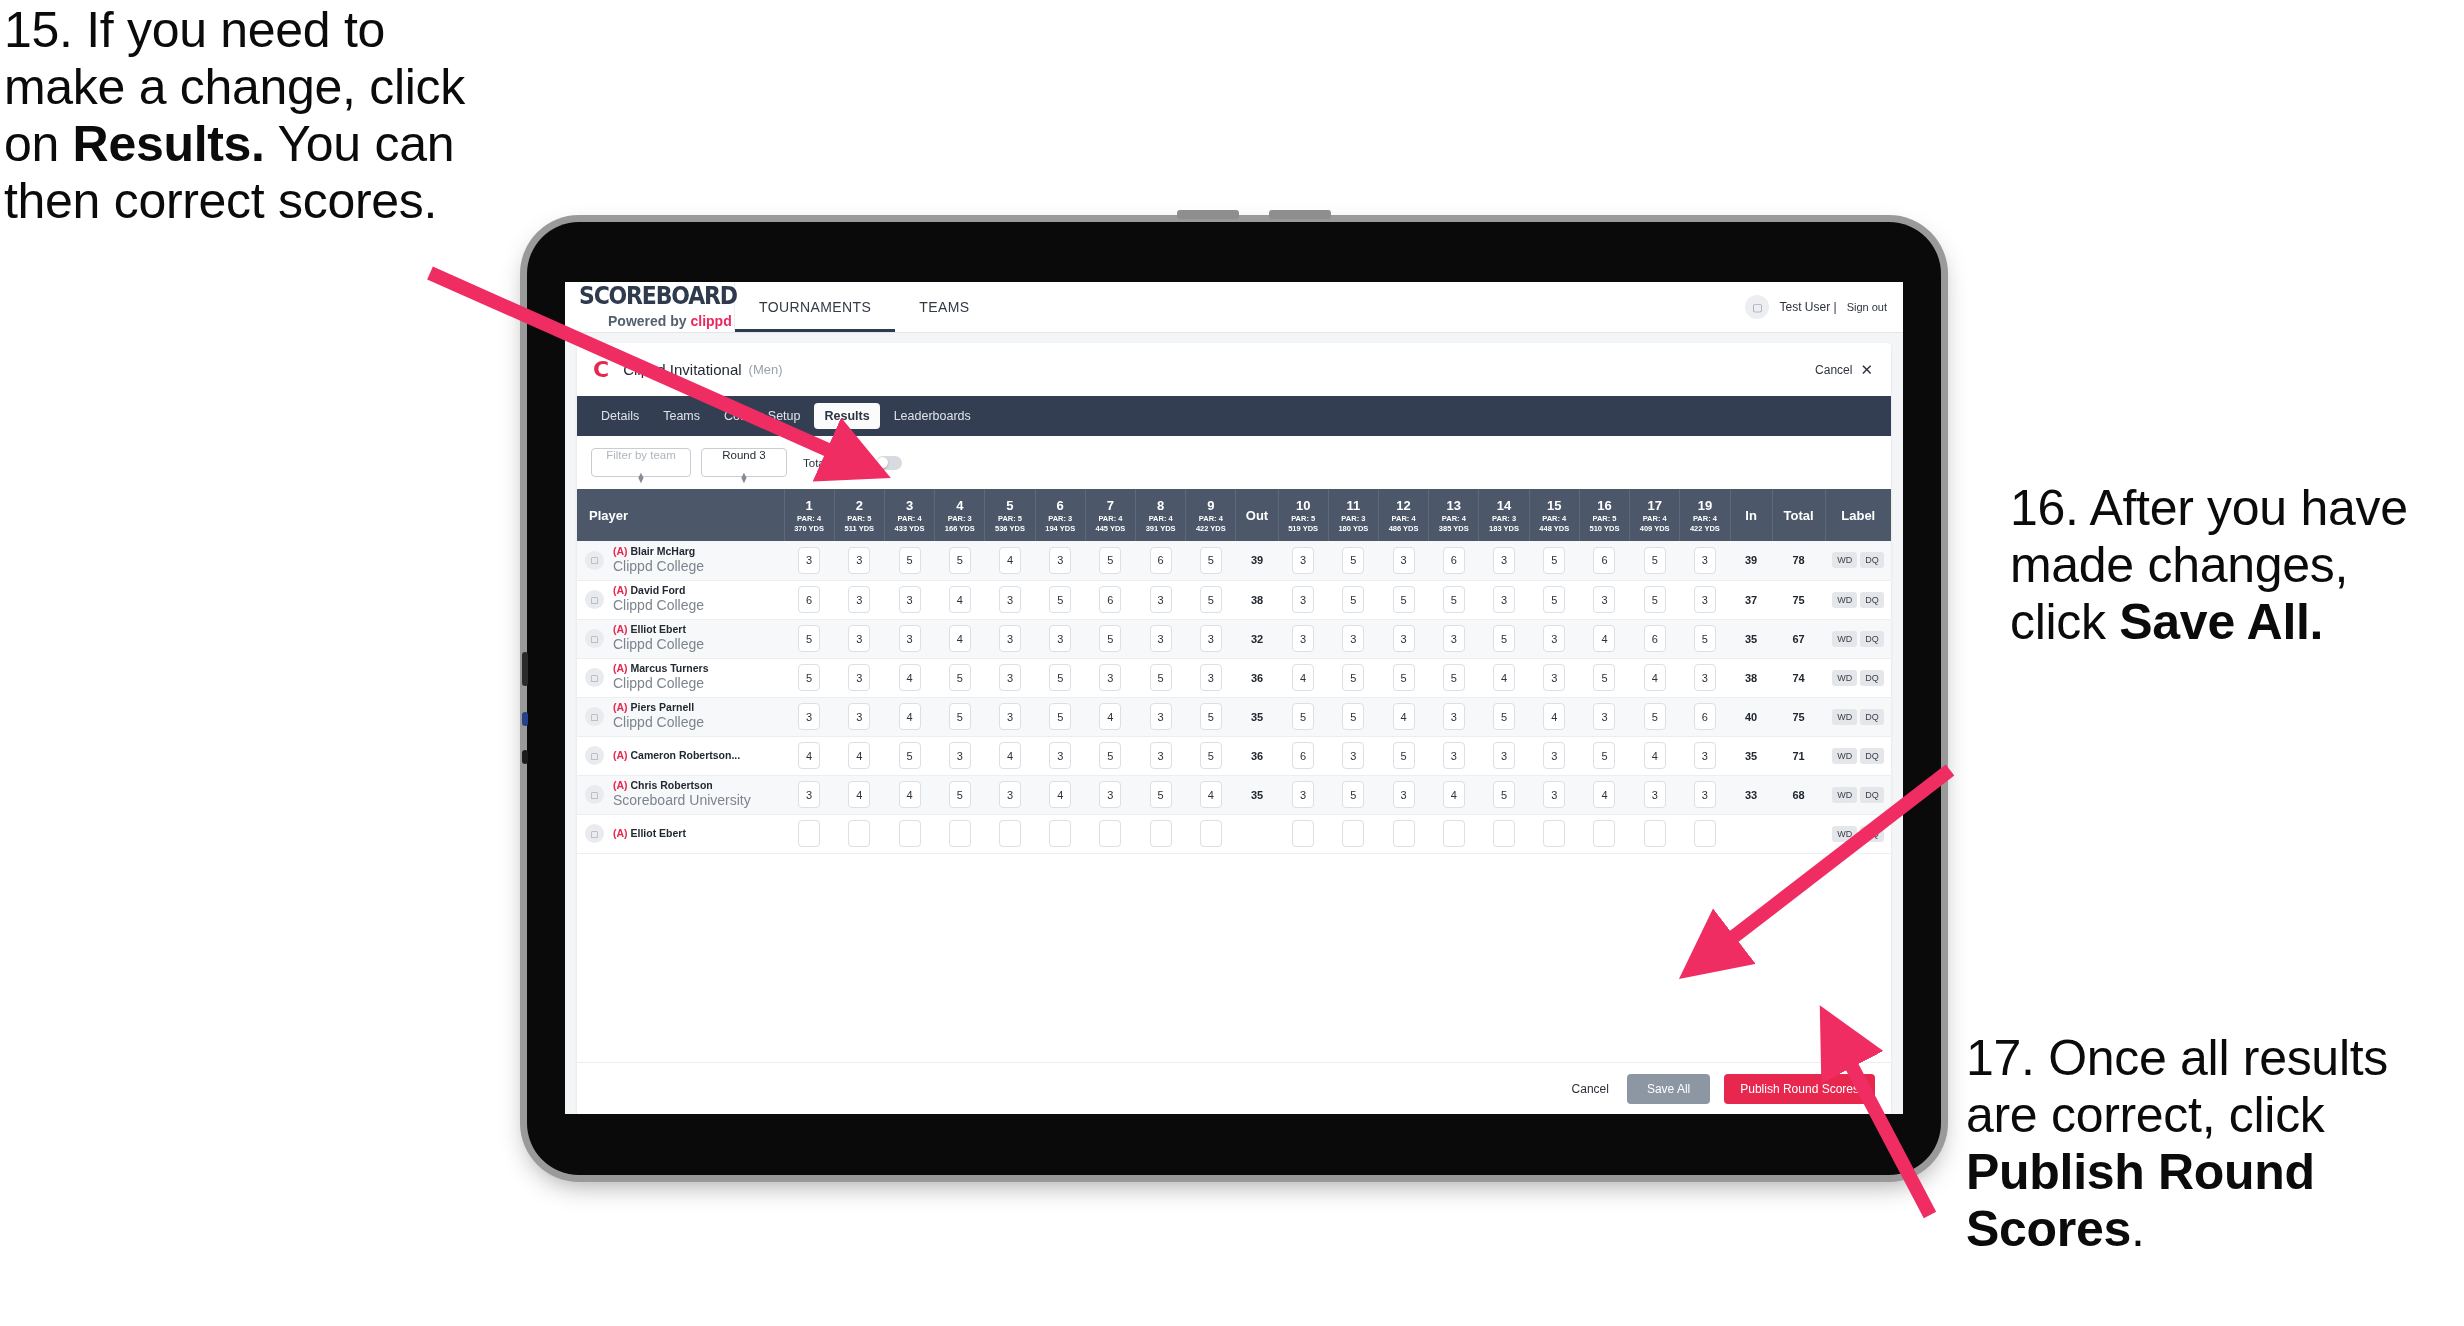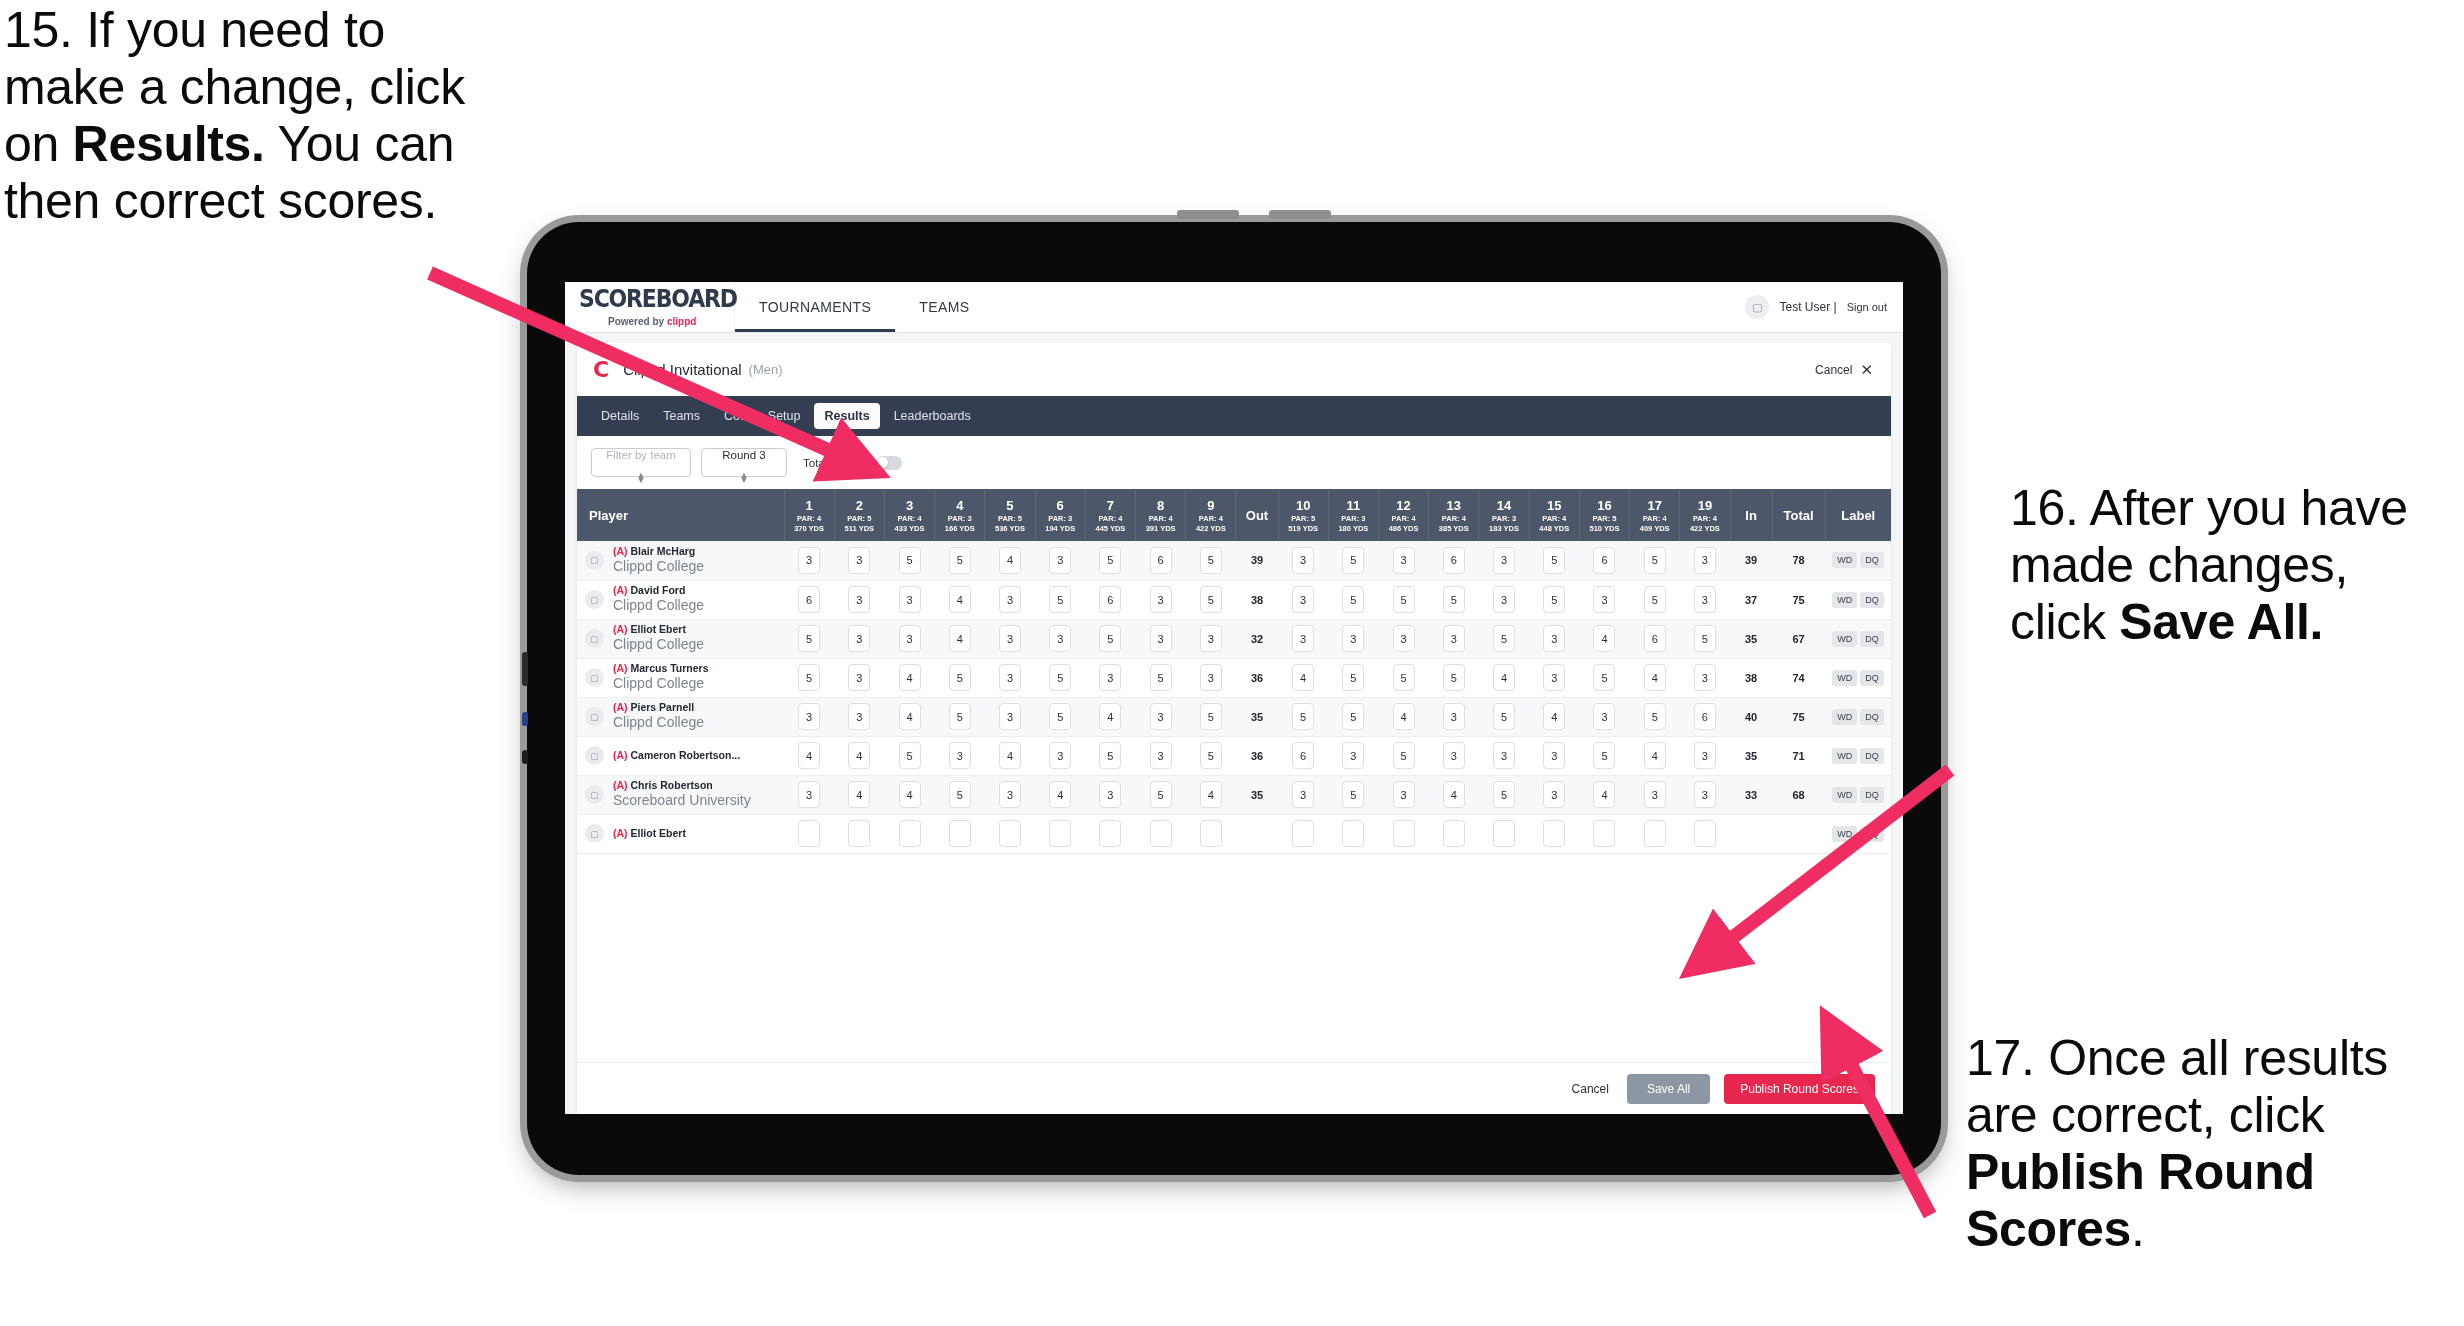--- a/index.html
+++ b/index.html
@@ -30,21 +30,21 @@
 
   #screen{position:absolute;left:38px;top:60px;width:1338px;height:832px;
     background:#fde047;overflow:hidden;}
 
   
   #topnav{height:50px;background:#ffffff;border-bottom:1px solid #e3e5e8;display:flex;align-items:stretch;}
   #brand{width:155px;display:flex;flex-direction:column;justify-content:center;padding-left:14px;
     border-right:1px solid #eceef0;}
   #brand .logo{font-family:"DejaVu Sans",sans-serif;font-weight:700;font-size:22px;letter-spacing:-1.2px;
     color:#2f3a4d;line-height:1;transform:scaleY(1.15);transform-origin:left center;}
-  #brand .sub{font-size:10px;color:#55606e;margin-top:6px;font-weight:600;padding-left:29px;}
+  #brand .sub{font-size:14px;color:#55606e;margin-top:6px;font-weight:600;padding-left:29px;}
   #brand .sub i{color:#ea2a5f;font-style:normal;font-weight:700;}
   .topitem{display:flex;align-items:center;padding:0 24px;font-size:14px;color:#323a46;
     letter-spacing:.4px;position:relative;}
   .topitem.active::after{content:"";position:absolute;left:0;right:0;bottom:0;height:3px;background:#2f3a4d;}
   #topright{margin-left:auto;display:flex;align-items:center;padding-right:16px;gap:10px;}
   .avatar{width:24px;height:24px;border-radius:50%;background:#eceef1;display:flex;align-items:center;
     justify-content:center;color:#8b929c;font-size:11px;}
   #topright .uname{font-size:12px;color:#2d333d;}
   #topright .sout{font-size:11px;color:#2d333d;}
 

